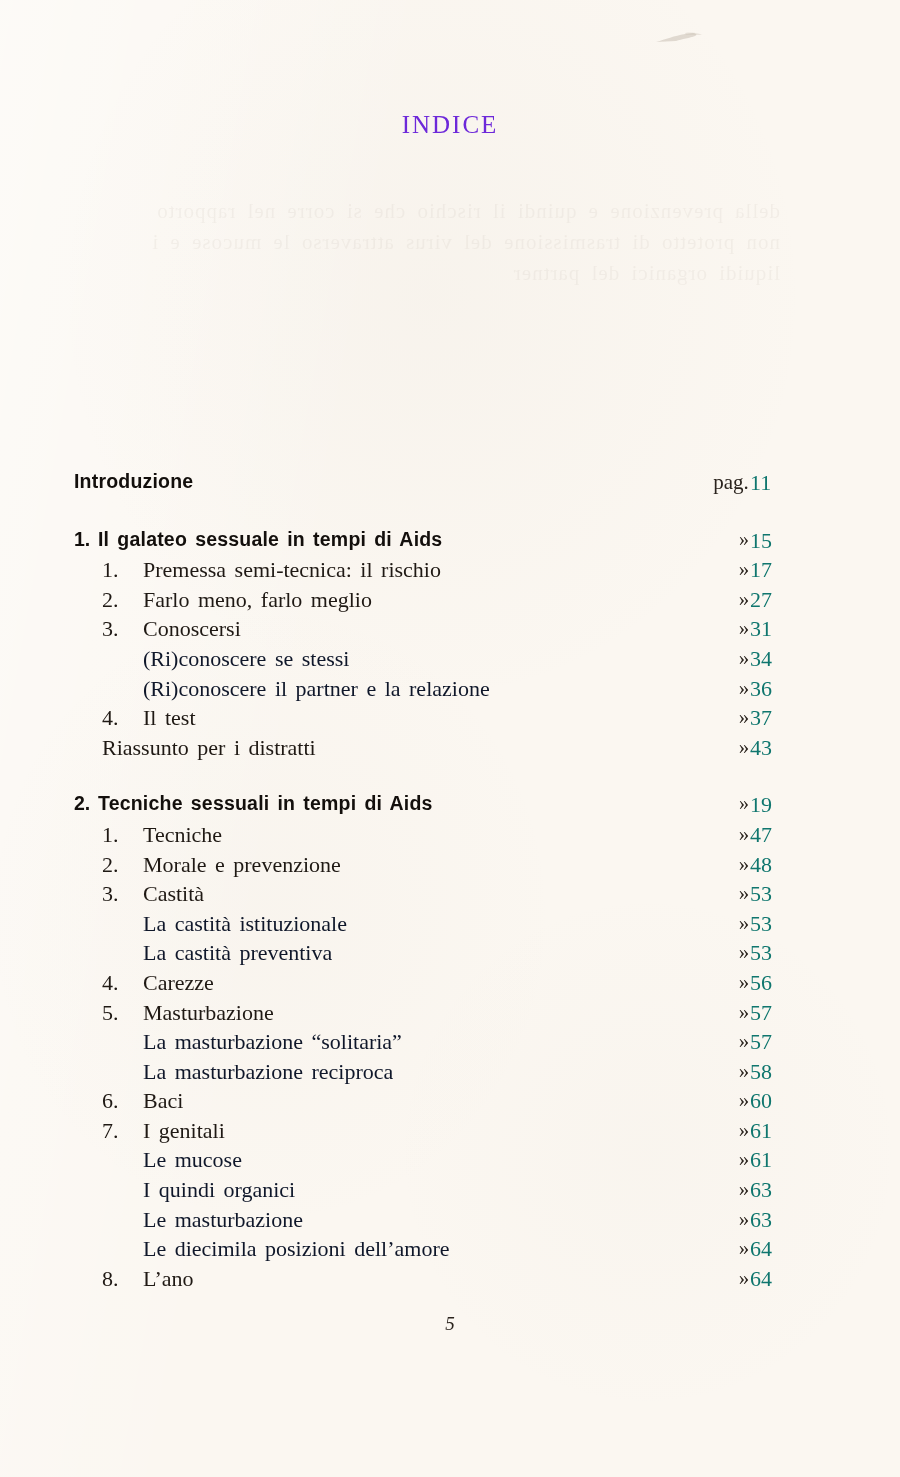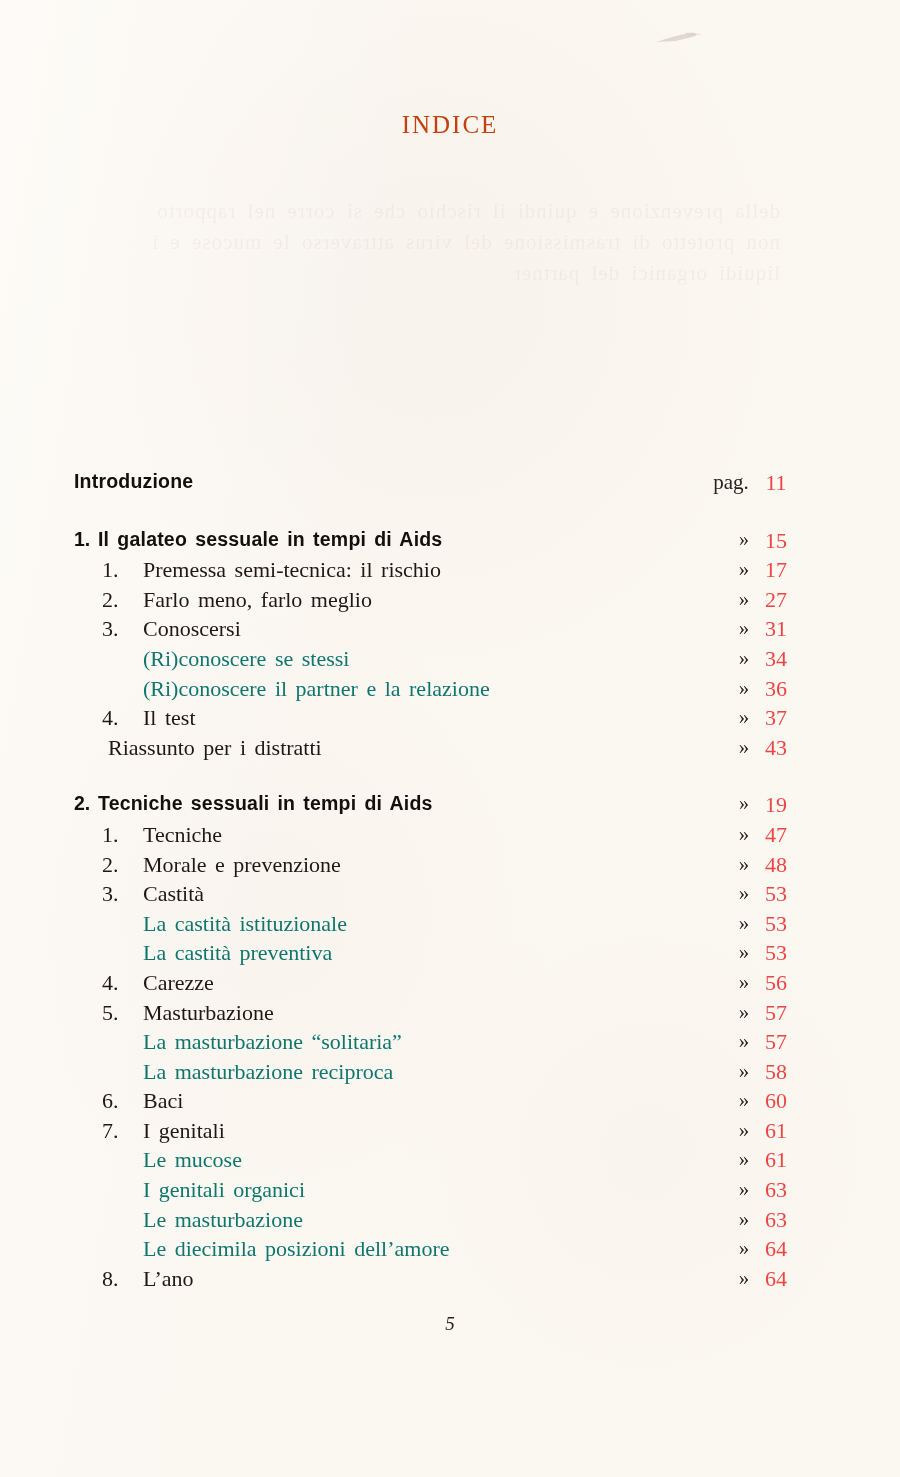--- a/index.html
+++ b/index.html
@@ -62,21 +62,21 @@
 
   #index-title {
     position: absolute;
     top: 111px;
     left: 0;
     width: 900px;
     text-align: center;
     font-family: "Liberation Serif", serif;
     font-size: 25px;
     letter-spacing: 2.0px;
-    color: #c2410c;
+    color: #6d28d9;
   }
 
   #toc {
     position: absolute;
     left: 0;
     top: 470px;
     width: 900px;
   }
 
   .toc-row {
@@ -105,24 +105,24 @@
     text-align: center;
     font-family: "Liberation Serif", serif;
     font-size: 21px;
     color: #2a231d;
   }
   .row-page {
     position: absolute;
     top: 0;
     left: 750px;
     width: 52px;
-    text-align: center;
-    font-family: "Liberation Serif", serif;
-    font-size: 22px;
-    color: #ef4444;
+    text-align: left;
+    font-family: "Liberation Serif", serif;
+    font-size: 22px;
+    color: #0f766e;
   }
 
   
   .lvl-chapter .row-num {
     left: 74px;
     font-family: "Liberation Sans", sans-serif;
     font-weight: bold;
     font-size: 19.5px;
     color: #130f0c;
   }
@@ -166,26 +166,26 @@
     word-spacing: 3px;
     color: #1f1914;
   }
 
   
   .lvl-subitem .row-label {
     left: 143px;
     font-family: "Liberation Serif", serif;
     font-size: 22px;
     word-spacing: 3px;
-    color: #0f766e;
+    color: #0f172a;
   }
 
   
   .lvl-plain .row-label {
-    left: 108px;
+    left: 102px;
     font-family: "Liberation Serif", serif;
     font-size: 22px;
     word-spacing: 3px;
     color: #1f1914;
   }
 
   #folio {
     position: absolute;
     top: 1313px;
     left: 0;
@@ -331,21 +331,21 @@
         <span class="row-label">I genitali</span>
         <span class="row-marker">»</span>
         <span class="row-page">61</span>
       </div>
       <div class="toc-row lvl-subitem">
         <span class="row-label">Le mucose</span>
         <span class="row-marker">»</span>
         <span class="row-page">61</span>
       </div>
       <div class="toc-row lvl-subitem">
-        <span class="row-label">I genitali organici</span>
+        <span class="row-label">I quindi organici</span>
         <span class="row-marker">»</span>
         <span class="row-page">63</span>
       </div>
       <div class="toc-row lvl-subitem">
         <span class="row-label">Le masturbazione</span>
         <span class="row-marker">»</span>
         <span class="row-page">63</span>
       </div>
       <div class="toc-row lvl-subitem">
         <span class="row-label">Le diecimila posizioni dell’amore</span>

